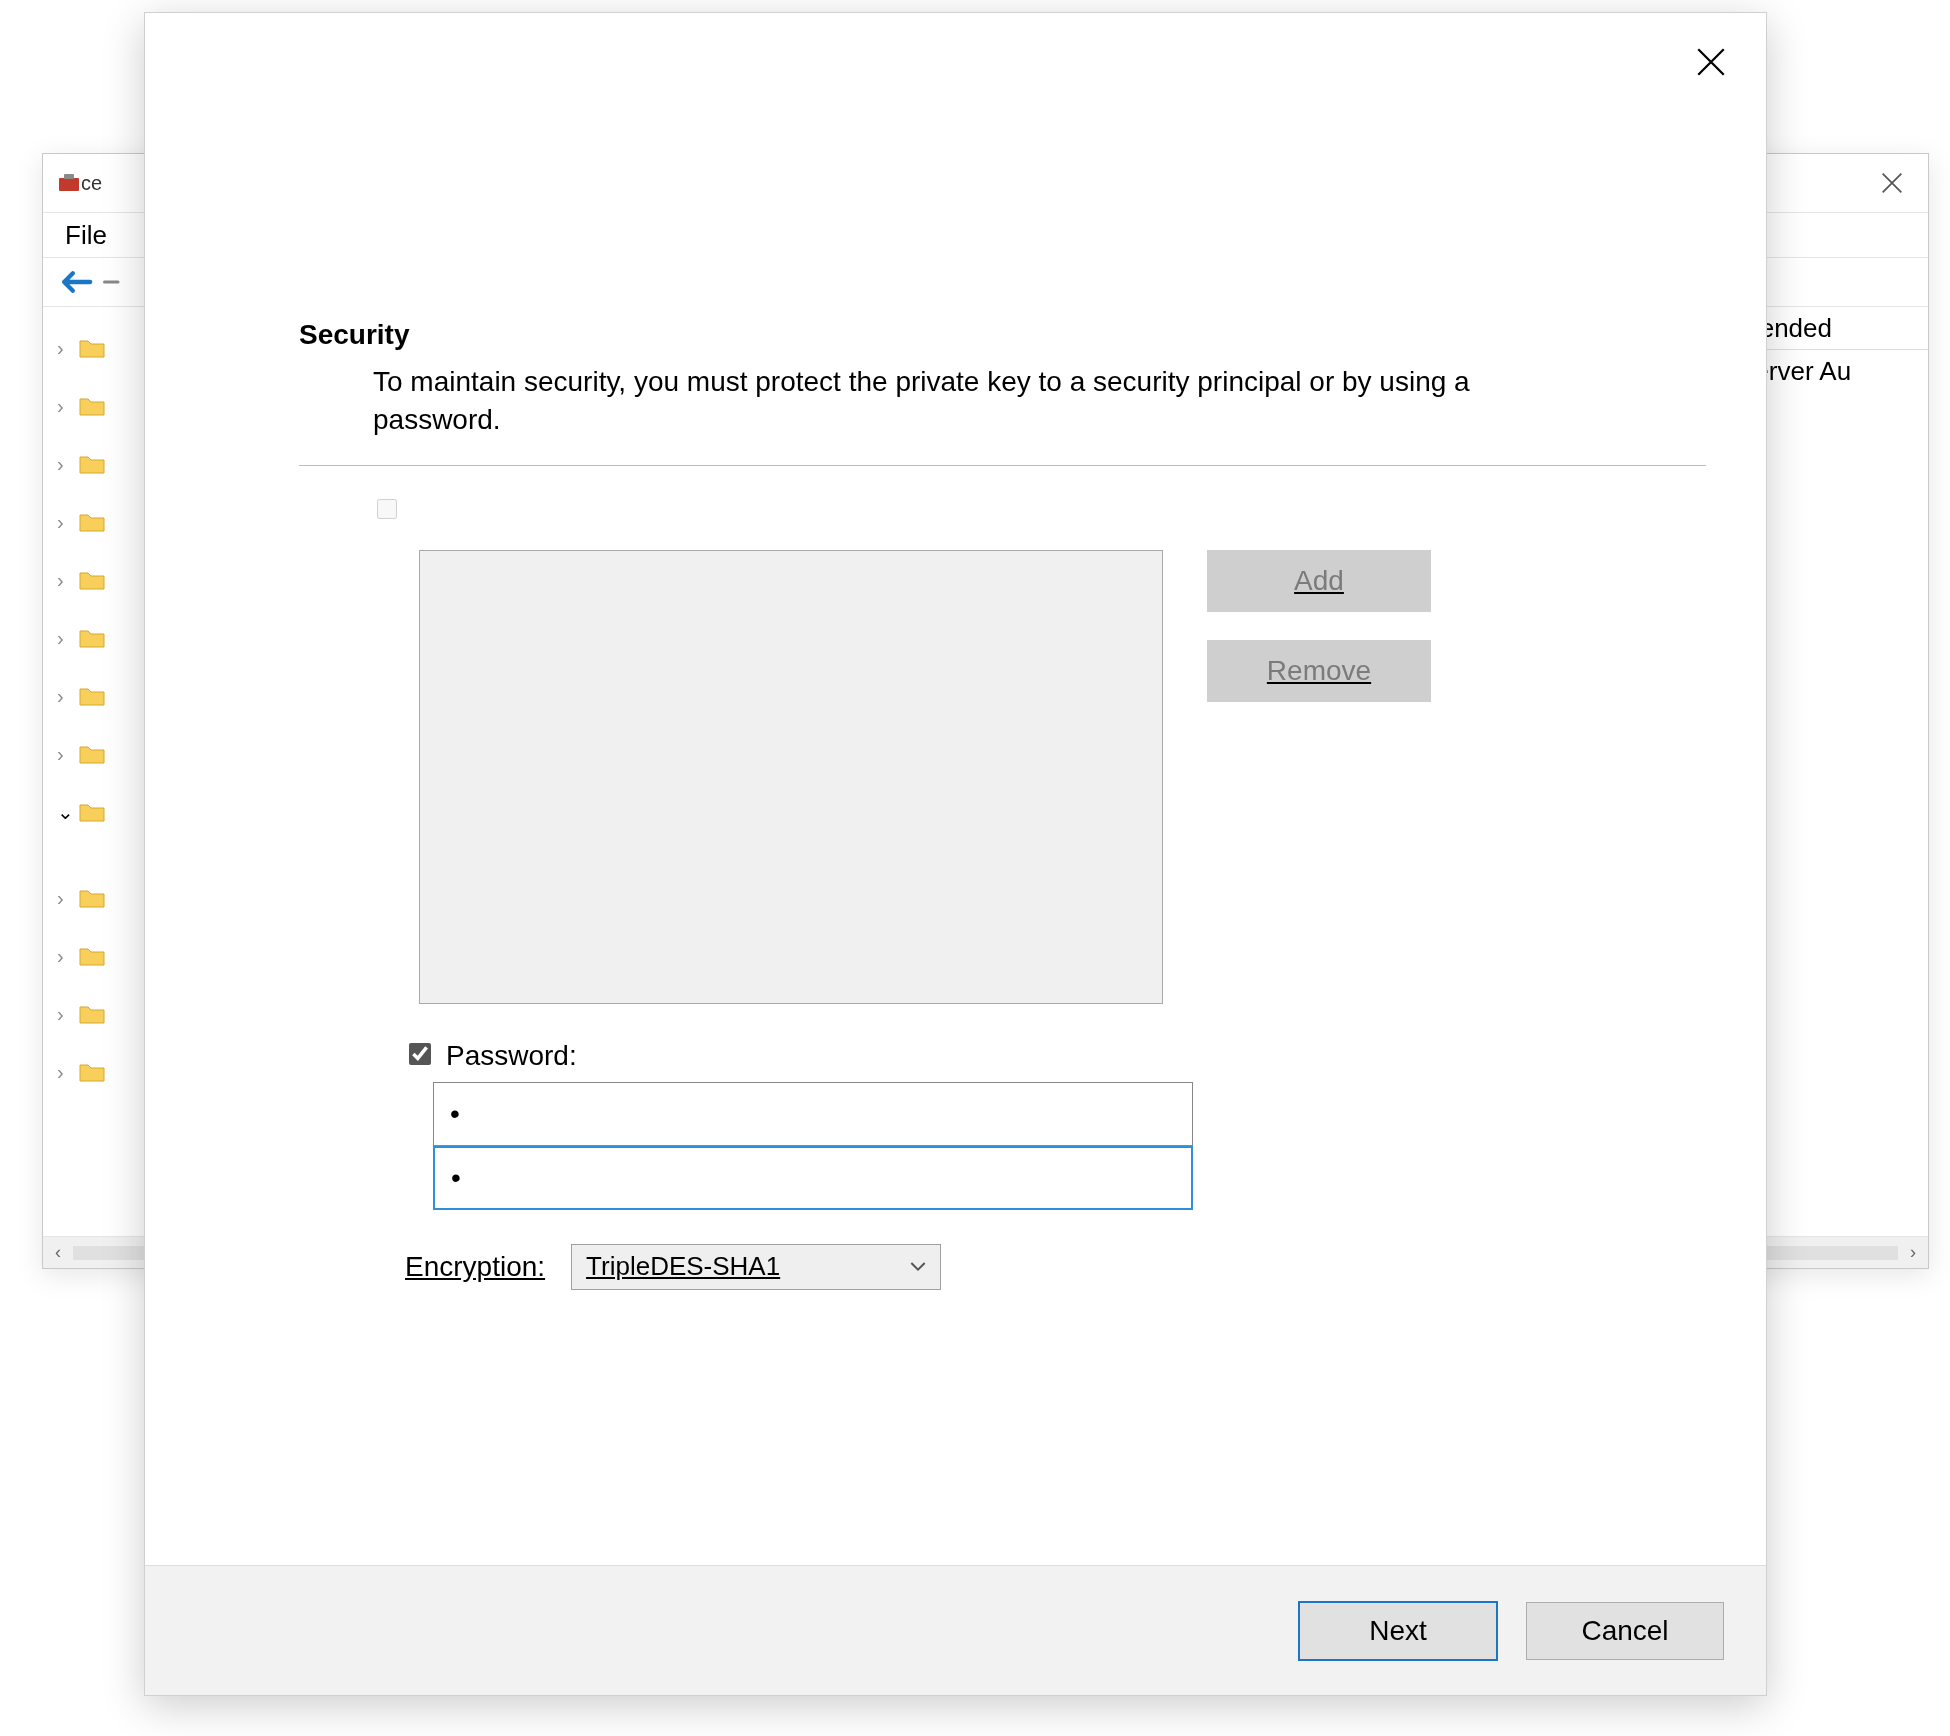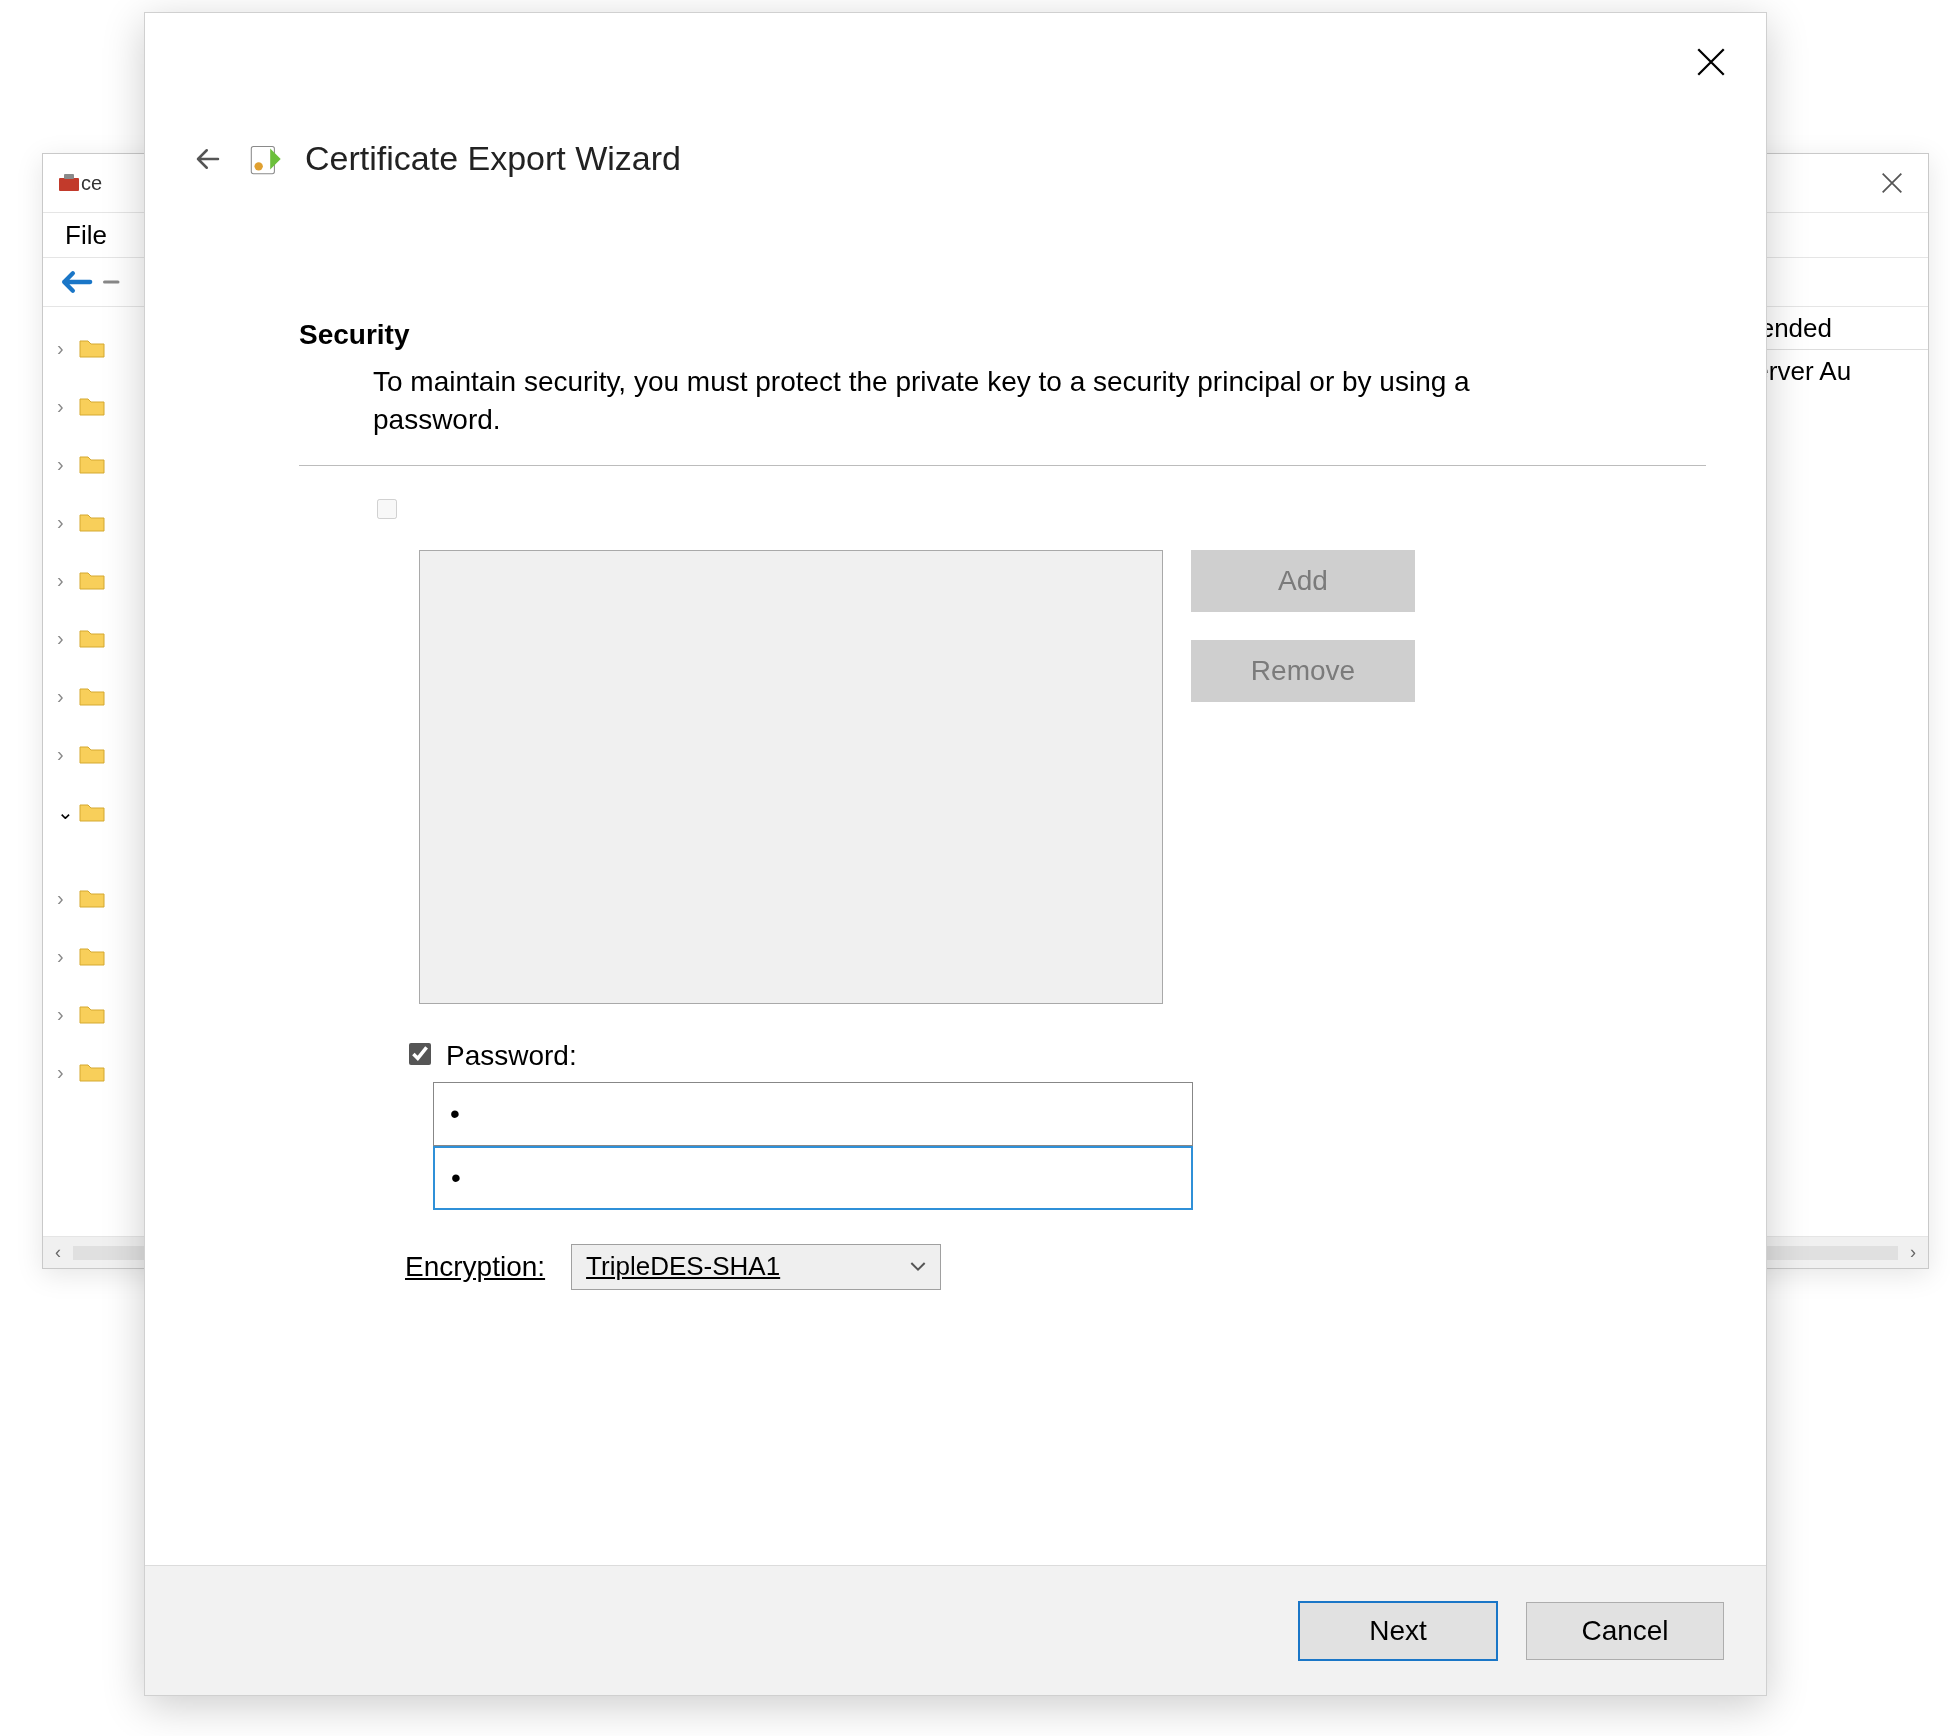--- a/index.html
+++ b/index.html
@@ -195,21 +195,22 @@
     font-size: 28px;
     color: #8a8a8a;
   }
   .groupline input[type=checkbox] { width:20px; height:20px; }
 
   .group-row {
     margin-left: 120px;
     margin-top: 28px;
     display: flex;
     align-items: flex-start;
-    gap: 28px;
+    gap: 44px;
+    text-decoration: underline;
   }
   .listbox {
     width: 742px;
     height: 452px;
     border: 1px solid #a9a9a9;
     background: #f0f0f0;
   }
   .btn-col { display: flex; flex-direction: column; gap: 28px; }
   .btn-disabled {
     width: 222px;
@@ -467,35 +468,20 @@
 </div>
 
 <div class="wizard">
 
   <span class="wiz-close">
     <svg viewBox="0 0 24 24" width="34" height="34">
         <path d="M3 3 L21 21 M21 3 L3 21" stroke="#000" stroke-width="1.6" fill="none"></path>
       </svg>
   </span>
 
-  <div class="wiz-header">
-    <span class="back">
-      <svg viewBox="0 0 24 24" width="30" height="30">
-          <path d="M20 12 H4 M4 12 L11 5 M4 12 L11 19" stroke="#555" stroke-width="2" fill="none" stroke-linecap="round" stroke-linejoin="round"></path>
-        </svg>
-    </span>
-    <span>
-      <svg viewBox="0 0 40 36" width="42" height="38">
-        <rect x="6" y="6" width="22" height="26" rx="2" fill="#fff" stroke="#8a8a8a"></rect>
-        <path d="M24 8 L34 18 L24 28" fill="#6bbf3b"></path>
-        <circle cx="13" cy="25" r="4" fill="#e0a030"></circle>
-      </svg>
-    </span>
-    <span class="title">Certificate Export Wizard</span>
-  </div>
 
   <div class="wiz-content">
     <div class="sec-heading">Security</div>
     <div class="sec-desc">To maintain security, you must protect the private key to a security principal or by using a password.</div>
     <hr class="hr">
 
     <label class="groupline">
       <input type="checkbox" disabled="" style="">
     </label>
 

